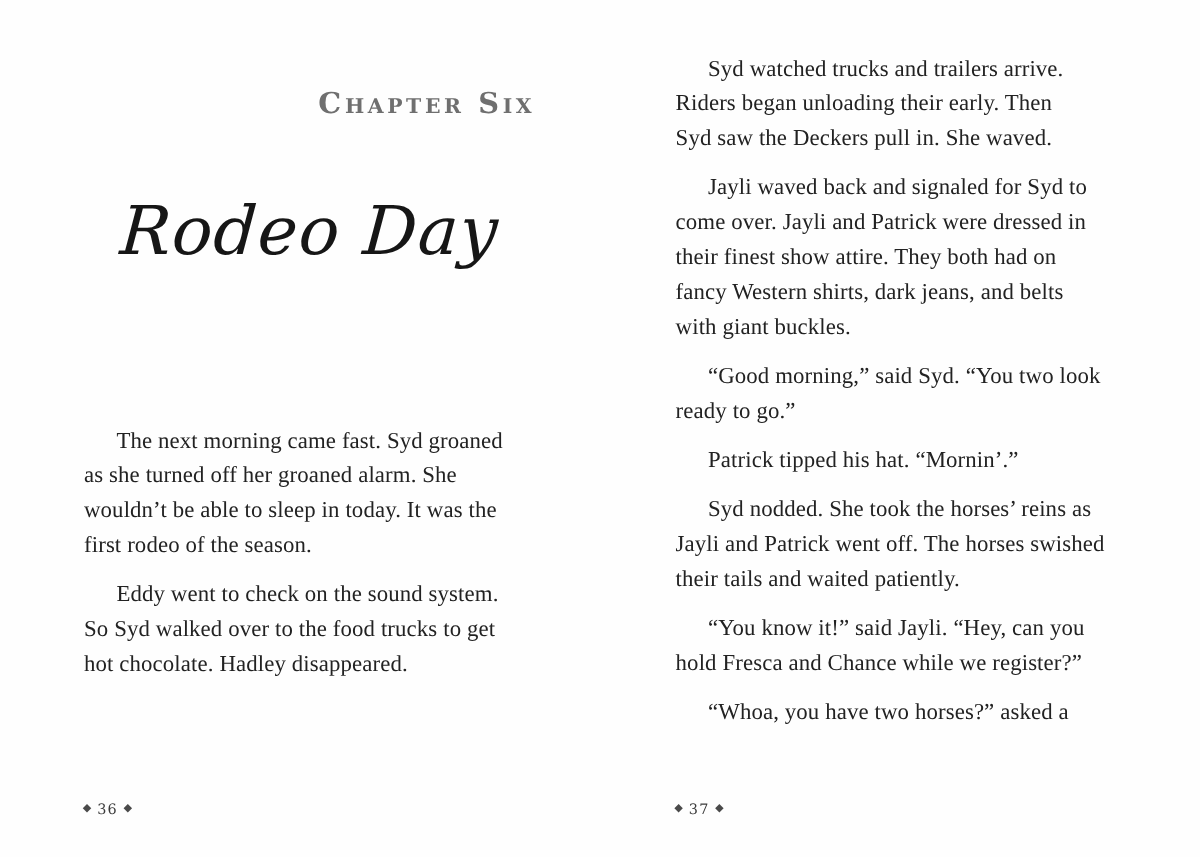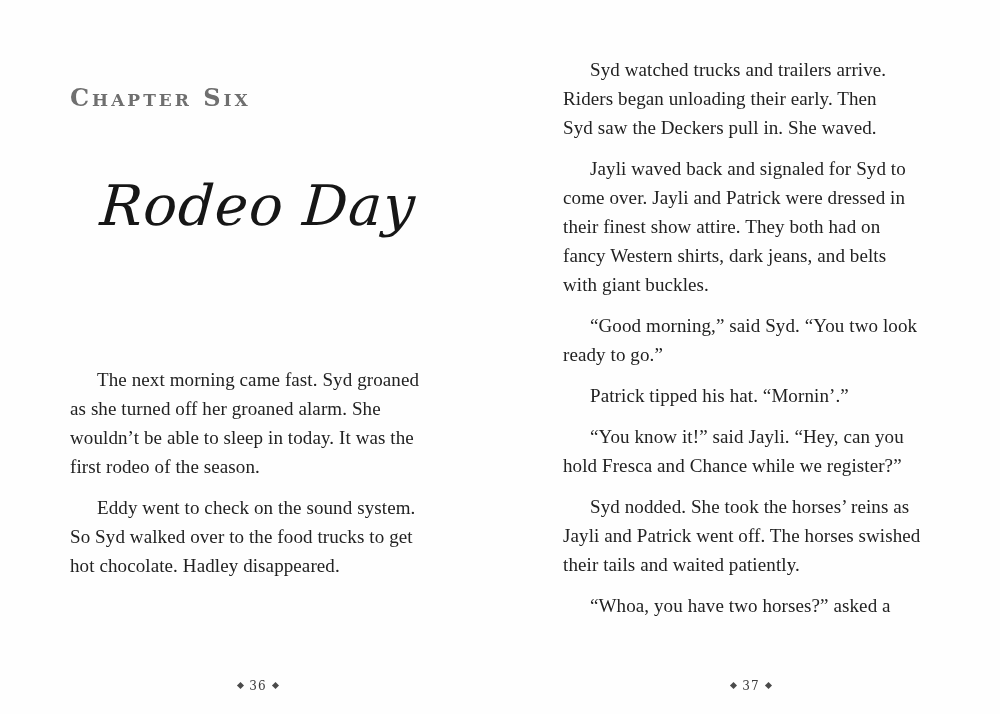--- a/index.html
+++ b/index.html
@@ -11,31 +11,31 @@
     position: relative;
     width: 1000px;
     height: 714px;
     background: #fefefe;
     overflow: hidden;
     font-family: "Liberation Serif", serif;
     color: #222222;
   }
   .page {
     position: absolute;
-    top: 12px;
+    top: 0;
     height: 610px;
   }
   .page.left  { left: 70px;  width: 376px; }
   .page.right { left: 563px; width: 376px; }
 
   
   .chapter-label {
     margin-top: 72px;
     line-height: 28px;
-    text-align: left;
+    text-align: right;
     font-family: "DejaVu Serif", serif;
     font-weight: bold;
     font-variant: small-caps;
     font-size: 24px;
     letter-spacing: 3px;
     color: #6f6f6f;
   }
 
   
   .chapter-title {
@@ -62,21 +62,21 @@
     white-space: nowrap;
     letter-spacing: 0.1px;
   }
   .line.first { text-indent: 27px; }
 
   .pagenum-row {
     position: absolute;
     top: 667px;
     left: 0;
     width: 100%;
-    text-align: center;
+    text-align: left;
     font-family: "DejaVu Serif", serif;
     font-size: 12px;
     color: #3a3a3a;
   }
   .pagenum-row .num {
     display: inline-block;
     margin: 0 6px;
     letter-spacing: 1px;
   }
   .ornament {
@@ -133,27 +133,27 @@
         <div class="line">with giant buckles.</div>
       </div>
       <div class="para">
         <div class="line first">“Good morning,” said Syd. “You two look</div>
         <div class="line">ready to go.”</div>
       </div>
       <div class="para">
         <div class="line first">Patrick tipped his hat. “Mornin’.”</div>
       </div>
       <div class="para">
-        <div class="line first">“You know it!” said Jayli. “Hey, can you</div>
-        <div class="line">hold Fresca and Chance while we register?”</div>
-      </div>
-      <div class="para">
         <div class="line first">Syd nodded. She took the horses’ reins as</div>
         <div class="line">Jayli and Patrick went off. The horses swished</div>
         <div class="line">their tails and waited patiently.</div>
+      </div>
+      <div class="para">
+        <div class="line first">“You know it!” said Jayli. “Hey, can you</div>
+        <div class="line">hold Fresca and Chance while we register?”</div>
       </div>
       <div class="para">
         <div class="line first">“Whoa, you have two horses?” asked a</div>
       </div>
     </div>
 
     <div class="pagenum-row">
       <span class="ornament"></span><span class="num">37</span><span class="ornament"></span>
     </div>
   </section>

